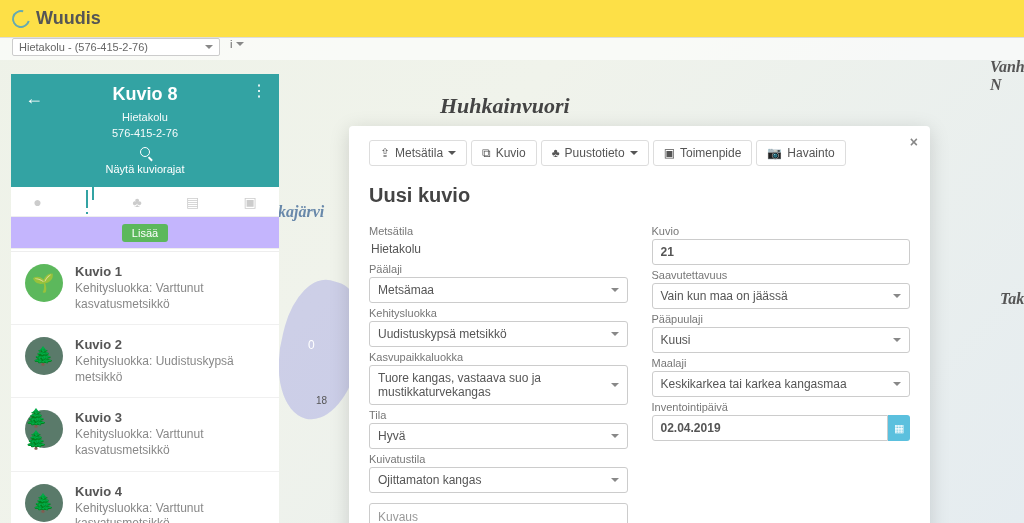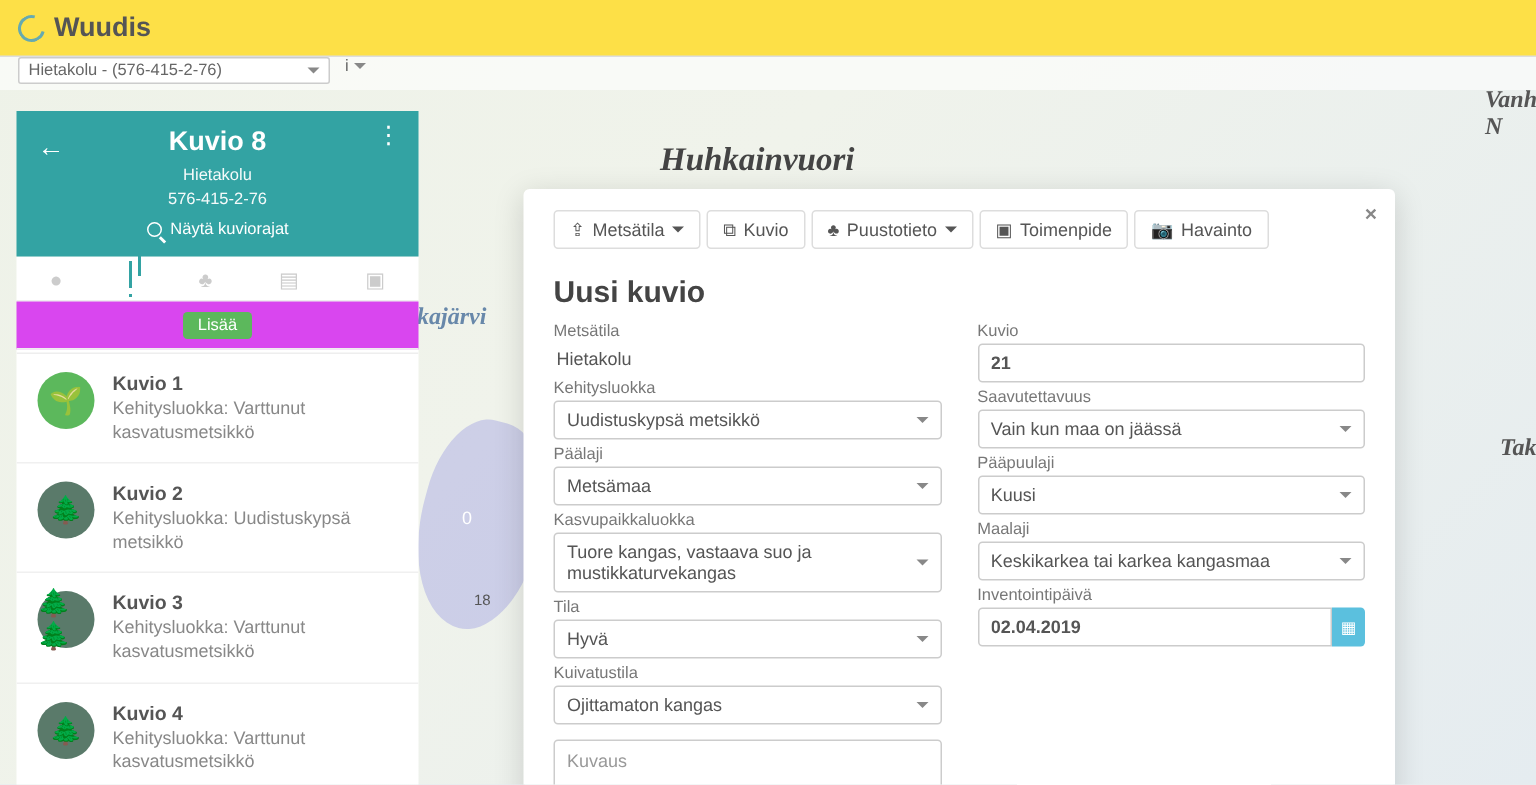--- a/index.html
+++ b/index.html
@@ -24,50 +24,50 @@
 .caret-down { width: 0; height: 0; border-left: 4px solid transparent; border-right: 4px solid transparent; border-top: 4px solid #888; }
 .info-dd { display: flex; align-items: center; gap: 4px; }
 
 .left-panel { position: absolute; top: 74px; left: 11px; width: 268px; }
 .panel-header { background: #33a3a3; color: #fff; padding: 10px 14px 12px; position: relative; text-align: center; }
 .back-arrow { position: absolute; left: 14px; top: 14px; font-size: 18px; }
 .dots { position: absolute; right: 14px; top: 12px; font-size: 16px; line-height: 10px; letter-spacing: -2px; }
 .panel-title { font-size: 18px; font-weight: 600; }
 .panel-sub { font-size: 11px; margin-top: 6px; opacity: 0.95; }
 .panel-sub2 { font-size: 11px; margin-top: 4px; opacity: 0.95; }
-.panel-show { font-size: 11px; margin-top: 8px; display: flex; align-items: center; justify-content: center; gap: 6px; }
+.panel-show { font-size: 11px; margin-top: 8px; display: flex; align-items: center; justify-content: center; gap: 6px; flex-direction: column; }
 .search-sm { width: 10px; height: 10px; border: 1.5px solid #fff; border-radius: 50%; position: relative; }
 .search-sm::after { content: ""; position: absolute; width: 5px; height: 1.5px; background: #fff; bottom: -3px; right: -4px; transform: rotate(45deg); }
 
 .tab-row { background: #fff; display: flex; align-items: center; justify-content: space-around; height: 30px; border-bottom: 1px solid #eee; }
 .tab-ic { color: #ccc; font-size: 14px; }
 .tab-ic.active { color: #33a3a3; border-bottom: 2px solid #33a3a3; padding-bottom: 6px; }
 .crop-ic { width: 14px; height: 14px; border: 2px solid currentColor; border-top: none; border-right: none; position: relative; }
 .crop-ic::after { content: ""; position: absolute; width: 14px; height: 14px; border: 2px solid currentColor; border-bottom: none; border-left: none; top: -6px; right: -6px; }
 
-.add-row { background: #d946ef; text-align: center; padding: 6px 0; border-bottom: 1px solid #eee; }
+.add-row { background: #c4b5fd; text-align: center; padding: 6px 0; border-bottom: 1px solid #eee; }
 .add-btn { display: inline-block; background: #5cb85c; color: #fff; font-size: 11px; padding: 3px 10px; border-radius: 3px; }
 
 .kuvio-list { background: #fff; max-height: 320px; overflow: hidden; }
 .kuvio-item { display: flex; gap: 12px; padding: 12px 14px; border-bottom: 1px solid #f0f0f0; }
 .kuvio-item:first-child { border-top: 1px solid #eee; margin-top: 2px; }
 .circ { width: 38px; height: 38px; border-radius: 50%; display: flex; align-items: center; justify-content: center; flex-shrink: 0; }
 .circ.green { background: #5cb85c; }
 .circ.slate { background: #5a7a6a; }
 .tree-ic { color: #fff; font-size: 18px; }
 .kuvio-txt { flex: 1; }
 .kuvio-name { font-size: 13px; font-weight: 600; color: #555; }
 .kuvio-desc { font-size: 12px; color: #888; margin-top: 2px; line-height: 1.3; }
 
 .modal { position: absolute; left: 349px; top: 126px; width: 581px; background: #fff; border-radius: 4px; box-shadow: 0 4px 20px rgba(0,0,0,0.15); padding: 14px 20px 18px; }
 .modal-close { position: absolute; right: 12px; top: 8px; font-size: 14px; color: #888; cursor: pointer; font-weight: bold; }
 .modal-tabs { display: flex; gap: 4px; margin-bottom: 18px; }
 .mtab { border: 1px solid #ddd; border-radius: 3px; padding: 5px 10px; font-size: 12px; color: #555; display: flex; align-items: center; gap: 5px; background: #fff; }
 .mtab .caret-down { border-top-color: #555; }
-.modal-title { font-size: 20px; font-weight: 700; color: #444; margin-bottom: 8px; }
+.modal-title { font-size: 20px; font-weight: 700; color: #444; margin-bottom: 18px; }
 .form-grid { display: grid; grid-template-columns: 1fr 1fr; gap: 0 24px; }
 .fgroup { margin-bottom: 4px; }
 .flabel { font-size: 11px; color: #777; display: block; margin-bottom: 2px; }
 .fvalue { font-size: 12px; color: #555; padding: 3px 2px; }
 .fselect { border: 1px solid #ccc; border-radius: 3px; padding: 5px 8px; font-size: 12px; color: #555; display: flex; justify-content: space-between; align-items: center; background: #fff; }
 .finput { border: 1px solid #ccc; border-radius: 3px; padding: 5px 8px; font-size: 12px; color: #555; width: 100%; font-weight: bold; }
 .date-row { display: flex; gap: 0; }
 .date-row .finput { border-radius: 3px 0 0 3px; }
 .date-btn { background: #5bc0de; width: 24px; border-radius: 0 3px 3px 0; display: flex; align-items: center; justify-content: center; color: #fff; font-size: 11px; }
 .ftextarea { border: 1px solid #ccc; border-radius: 3px; padding: 6px 8px; font-size: 12px; color: #999; height: 36px; }
@@ -198,30 +198,30 @@
 
   <div class="modal-title">Uusi kuvio</div>
 
   <div class="form-grid">
     <div>
       <div class="fgroup">
           <span class="flabel">Metsätila</span>
         <div class="fvalue">Hietakolu</div>
         </div>
       <div class="fgroup">
+          <span class="flabel">Päälaji</span>
+        <div class="fselect">
+            <span>Metsämaa</span>
+            <span class="caret-down"></span>
+          </div>
+        </div>
+      <div class="fgroup">
           <span class="flabel">Kehitysluokka</span>
         <div class="fselect">
             <span>Uudistuskypsä metsikkö</span>
-            <span class="caret-down"></span>
-          </div>
-        </div>
-      <div class="fgroup">
-          <span class="flabel">Päälaji</span>
-        <div class="fselect">
-            <span>Metsämaa</span>
             <span class="caret-down"></span>
           </div>
         </div>
       <div class="fgroup">
           <span class="flabel">Kasvupaikkaluokka</span>
         <div class="fselect">
             <span>Tuore kangas, vastaava suo ja mustikkaturvekangas</span>
             <span class="caret-down"></span>
           </div>
         </div>

